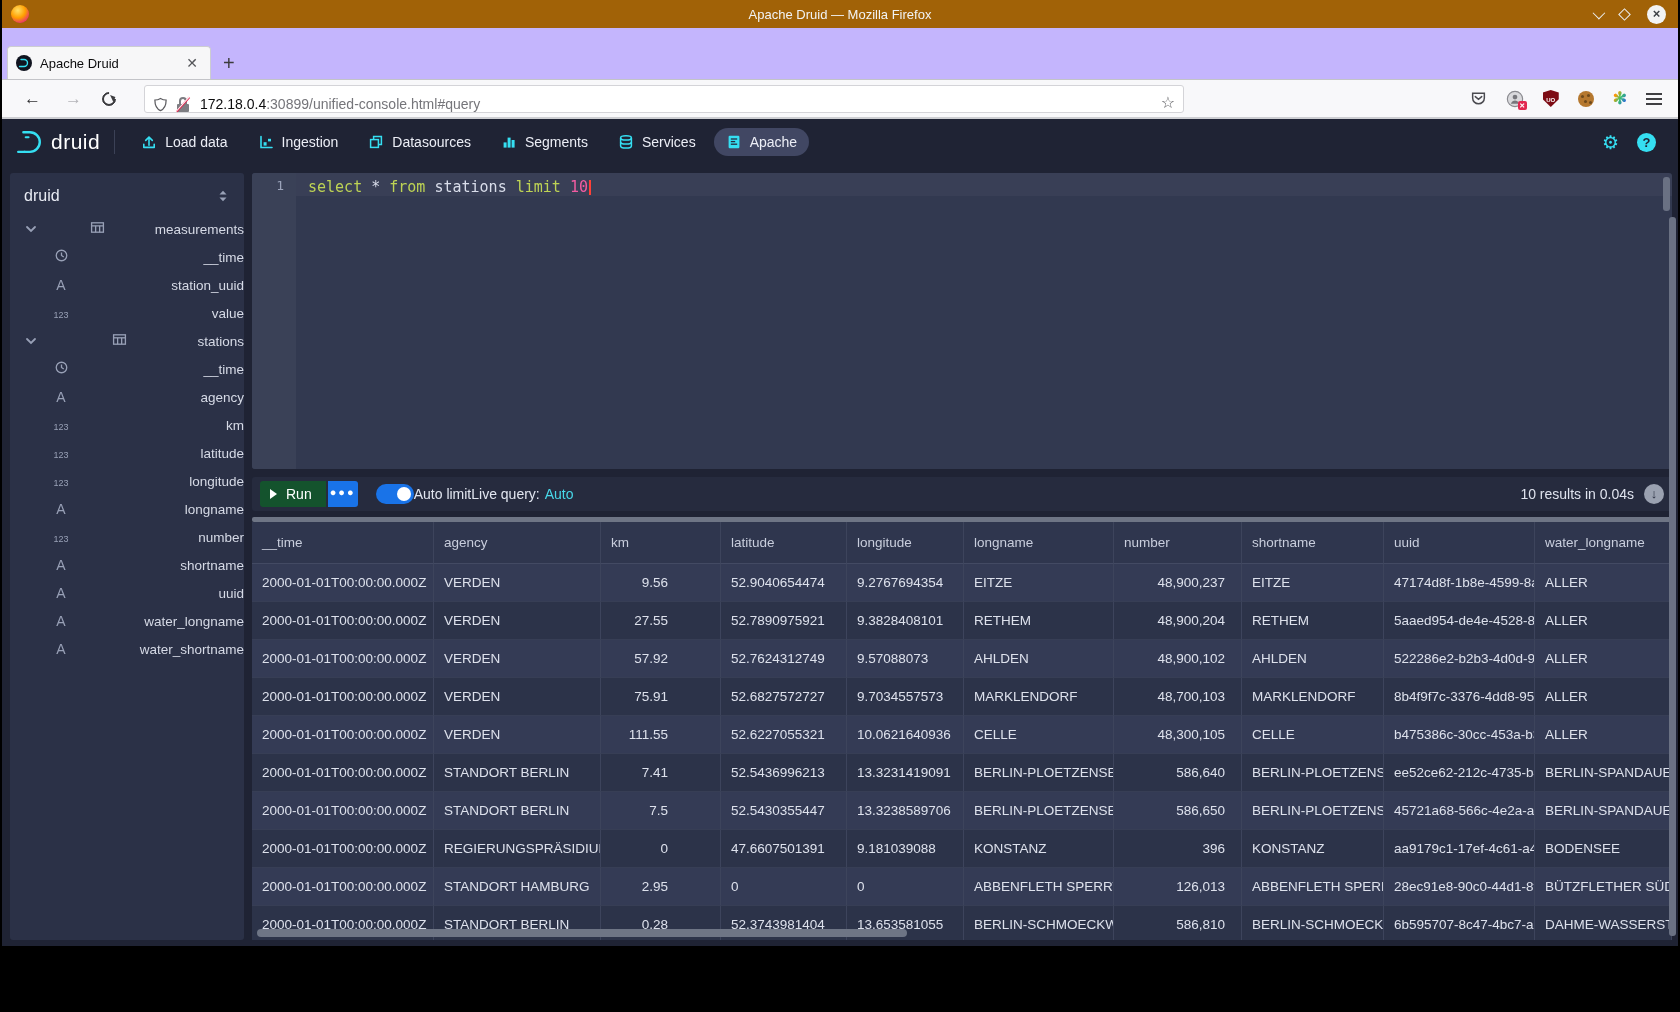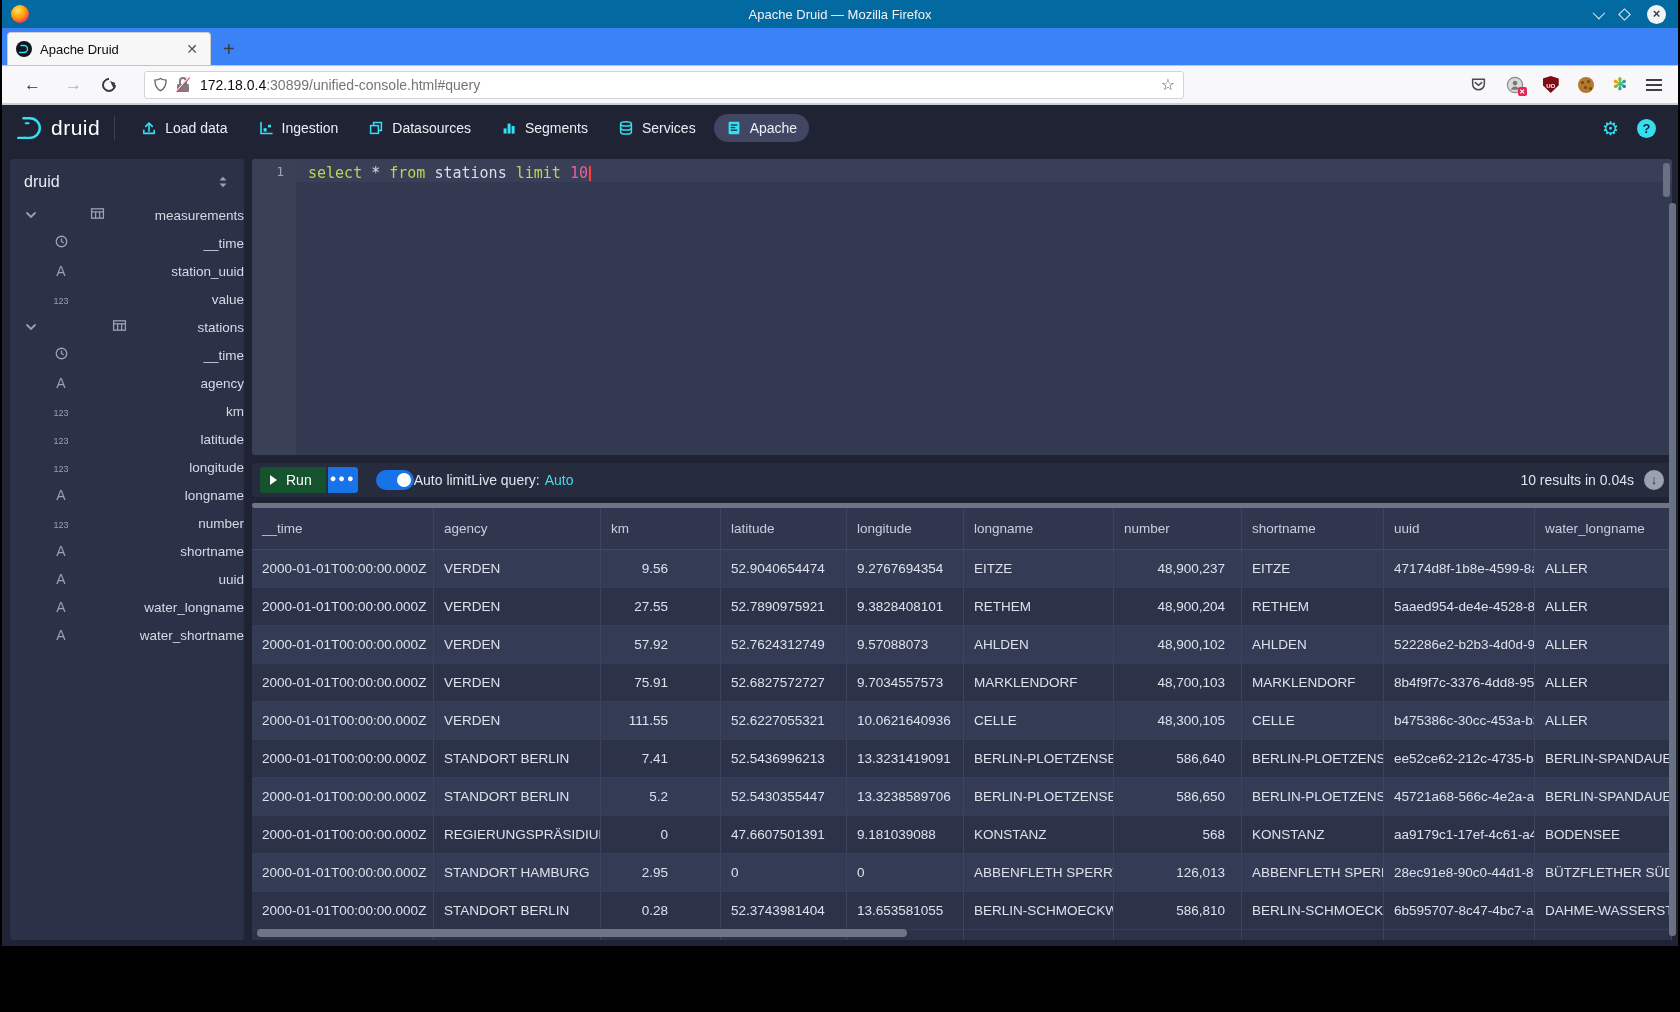--- a/index.html
+++ b/index.html
@@ -4,53 +4,53 @@
 <title>Apache Druid — Mozilla Firefox</title>
 <style>
   * { margin:0; padding:0; box-sizing:border-box; }
   html,body { width:1680px; height:1012px; background:#000; overflow:hidden;
     font-family:"Liberation Sans", sans-serif; }
 
   .window { position:absolute; left:2px; top:0; width:1676px; height:946px;
     display:flex; flex-direction:column; background:#1f2334; overflow:hidden; }
 
   
-  .titlebar { height:28px; background:#0369a1; display:flex; align-items:center;
+  .titlebar { height:28px; background:#a16207; display:flex; align-items:center;
     position:relative; flex:0 0 auto; }
   .ff-logo { width:18px; height:18px; border-radius:50%; margin-left:9px;
     background:radial-gradient(circle at 38% 30%, #ffe066, #ff9e00 45%, #e8336d 78%, #a6007e); }
   .win-title { position:absolute; left:0; right:0; text-align:center; color:#f2f3f4; font-size:13px; }
   .win-controls { margin-left:auto; display:flex; align-items:center; gap:18px; padding-right:12px; z-index:2; }
   .wc-min { width:9px; height:9px; border-right:1.8px solid #eceff1; border-bottom:1.8px solid #eceff1;
     transform:rotate(45deg) translateY(-2px); }
   .wc-max { width:9px; height:9px; border:1.6px solid #eceff1; transform:rotate(45deg); }
   .wc-close { width:19px; height:19px; border-radius:50%; background:#f2f3f4; color:#3c4147;
     font-size:13px; line-height:18px; text-align:center; font-weight:bold; }
 
   
-  .tabbar { height:38px; background:#3b82f6; display:flex; align-items:flex-end; flex:0 0 auto;
+  .tabbar { height:52px; background:#c4b5fd; display:flex; align-items:flex-end; flex:0 0 auto;
     border-bottom:1px solid #c3c4c8; }
   .tab { width:204px; height:33px; margin-left:5px; background:#f7f7f8; border:1px solid #cccdd1;
     border-bottom:none; border-radius:4px 4px 0 0; display:flex; align-items:center; padding:0 8px; }
   .tab-favicon { width:16px; height:16px; flex:0 0 auto; }
   .tab-title { font-size:13px; color:#0c0c0d; margin-left:8px; flex:1; white-space:nowrap; overflow:hidden; }
   .tab-close { color:#55565a; font-size:14px; padding:0 4px; }
   .newtab-btn { font-size:20px; color:#3b3b3d; padding:0 12px 4px 12px; }
 
   
   .toolbar { height:39px; background:#f8f8fa; display:flex; align-items:center; flex:0 0 auto;
     border-bottom:2px solid #cdced2; padding:0 10px; }
   .nav-arrow { font-size:17px; color:#2f2f31; padding:0 12px; }
   .nav-arrow.disabled { color:#b4b4b8; }
   .reload { position:relative; width:14px; height:14px; margin:0 14px 0 8px;
     border:2px solid #3c3c3f; border-radius:50%; border-top-color:transparent; transform:rotate(45deg); }
   .reload::after { content:""; position:absolute; top:-5px; right:-2px; border:4px solid transparent;
     border-bottom-color:#3c3c3f; transform:rotate(20deg); }
   .urlbar { flex:0 0 1040px; height:28px; margin-left:14px; background:#fff; border:1px solid #d4d4d8;
-    border-radius:3px; display:flex; align-items:center; padding:0 8px; }
+    border-radius:3px; display:flex; align-items:flex-end; padding:0 8px; }
   .shield-ic { width:15px; height:15px; margin-right:8px; }
   .lock-wrap { position:relative; width:14px; height:15px; margin-right:10px; }
   .lock-body { position:absolute; bottom:0; left:1px; width:12px; height:8px; background:#7d7d82; border-radius:1px; }
   .lock-arc { position:absolute; top:0; left:3px; width:8px; height:8px; border:2px solid #7d7d82;
     border-bottom:none; border-radius:5px 5px 0 0; }
   .lock-slash { position:absolute; left:6px; top:-2px; width:2px; height:19px; background:#e22850;
     transform:rotate(42deg); border-left:1px solid #fff; }
   .url-text { font-size:14px; color:#75757a; white-space:nowrap; overflow:hidden; flex:1; }
   .url-host { color:#0c0c0d; }
   .star { margin-left:8px; color:#5a5a5e; font-size:16px; }
@@ -538,35 +538,35 @@
             <div class="cell even num-km">7.41</div>
             <div class="cell even">52.5436996213</div>
             <div class="cell even">13.3231419091</div>
             <div class="cell even">BERLIN-PLOETZENSEE OW</div>
             <div class="cell even num-right">586,640</div>
             <div class="cell even">BERLIN-PLOETZENSEE OW</div>
             <div class="cell even">ee52ce62-212c-4735-b4</div>
             <div class="cell even">BERLIN-SPANDAUER-SCH</div>
             <div class="cell odd">2000-01-01T00:00:00.000Z</div>
             <div class="cell odd">STANDORT BERLIN</div>
-            <div class="cell odd num-km">5.2</div>
+            <div class="cell odd num-km">7.5</div>
             <div class="cell odd">52.5430355447</div>
             <div class="cell odd">13.3238589706</div>
             <div class="cell odd">BERLIN-PLOETZENSEE UW</div>
             <div class="cell odd num-right">586,650</div>
             <div class="cell odd">BERLIN-PLOETZENSEE UW</div>
             <div class="cell odd">45721a68-566c-4e2a-a6</div>
             <div class="cell odd">BERLIN-SPANDAUER-SCH</div>
             <div class="cell even">2000-01-01T00:00:00.000Z</div>
             <div class="cell even">REGIERUNGSPRÄSIDIUM</div>
             <div class="cell even num-km">0</div>
             <div class="cell even">47.6607501391</div>
             <div class="cell even">9.181039088</div>
             <div class="cell even">KONSTANZ</div>
-            <div class="cell even num-right">568</div>
+            <div class="cell even num-right">396</div>
             <div class="cell even">KONSTANZ</div>
             <div class="cell even">aa9179c1-17ef-4c61-a48</div>
             <div class="cell even">BODENSEE</div>
             <div class="cell odd">2000-01-01T00:00:00.000Z</div>
             <div class="cell odd">STANDORT HAMBURG</div>
             <div class="cell odd num-km">2.95</div>
             <div class="cell odd">0</div>
             <div class="cell odd">0</div>
             <div class="cell odd">ABBENFLETH SPERRWERK</div>
             <div class="cell odd num-right">126,013</div>

